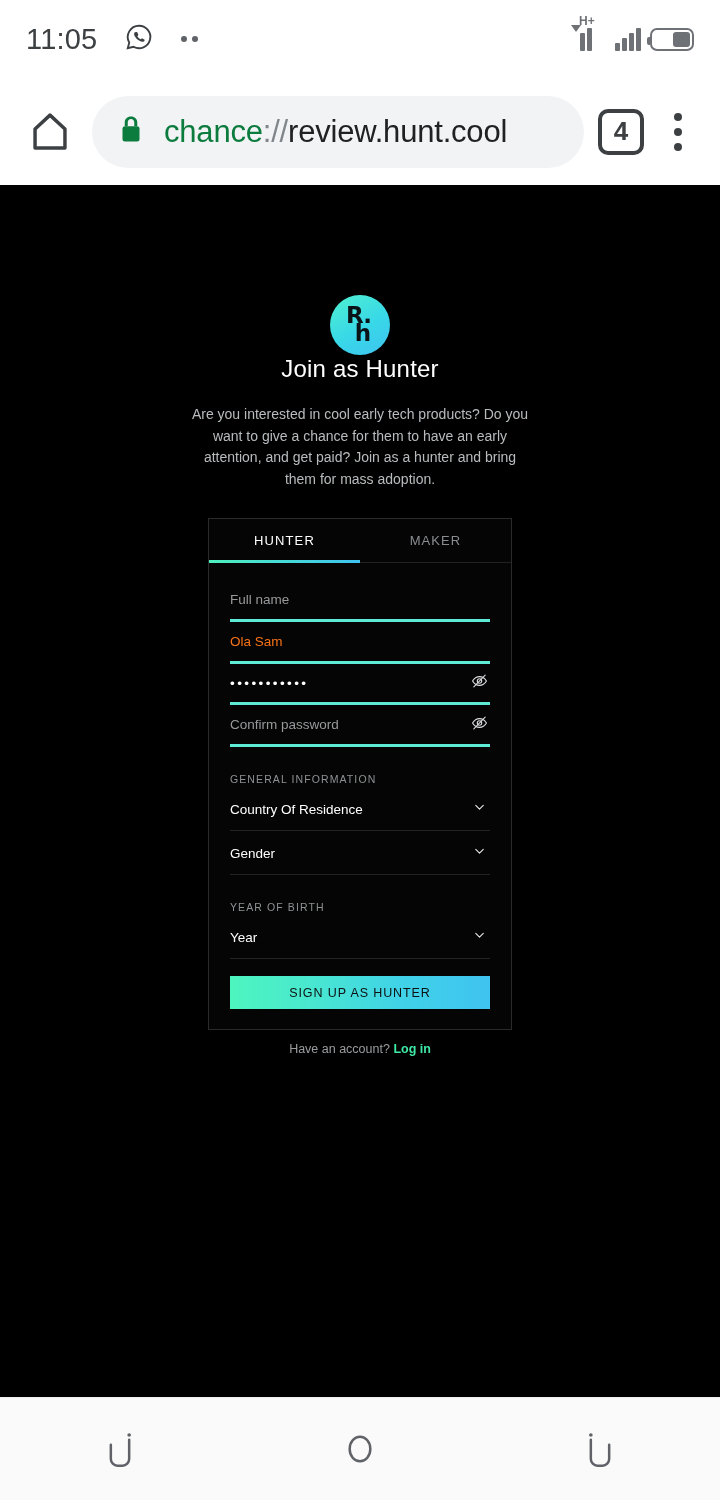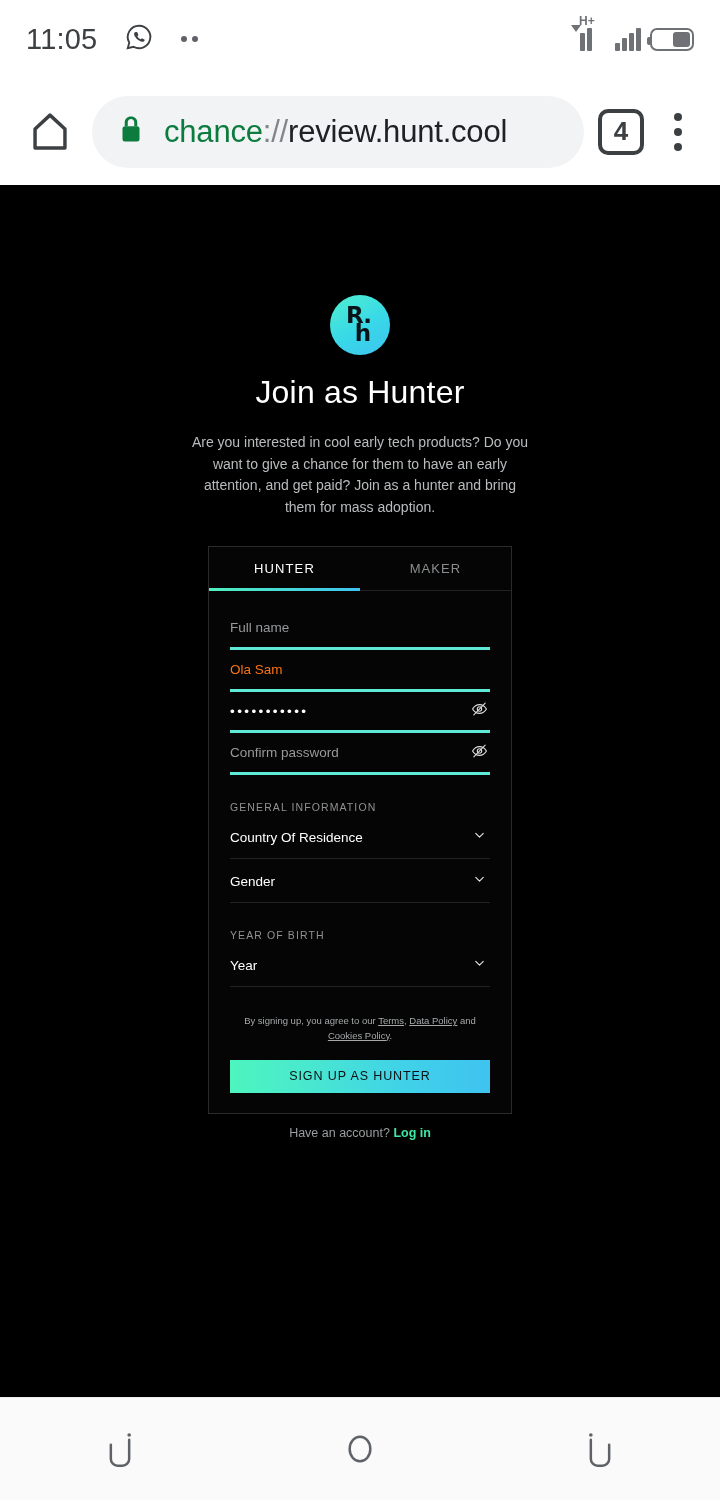--- a/index.html
+++ b/index.html
@@ -73,21 +73,21 @@
     position: relative;
   }
   .logo-mark { font-size: 23px; font-weight: bold; color: #0a1418; line-height: .78;
                letter-spacing: -1px; text-align: center; font-family: "DejaVu Sans", sans-serif; }
   .logo-mark span { display: block; }
   .logo-mark .r { margin-left: -3px; }
   .logo-mark .h { margin-left: 5px; }
 
   h1.title {
     text-align: center; color: #fff; font-weight: 400;
-    font-size: 32px; margin-top: 19px; letter-spacing: .2px;
+    font-size: 24px; letter-spacing: .2px;
   }
   .subtitle {
     color: #b9bcbe; font-size: 14px; line-height: 1.55; text-align: center;
     max-width: 360px; margin: 21px auto 0; padding: 0 10px;
   }
 
   
   .card {
     width: 304px; margin: 27px auto 0;
     border: 1px solid #2a2a2a; background: #050505;
@@ -288,21 +288,20 @@
 
         <div class="select">
           <span class="sel-text">Year</span>
           <span class="chev">
             <svg width="15" height="15" viewBox="0 0 24 24" fill="none" stroke="#e6e8ea" stroke-width="1.8" stroke-linecap="round" stroke-linejoin="round">
                 <polyline points="6 9.5 12 15.5 18 9.5"></polyline>
               </svg>
           </span>
         </div>
 
-        <div class="legal"><span>By signing up, you agree to our </span><a href="#">Terms</a><span>, </span><a href="#">Data Policy</a><span> and </span><a href="#">Cookies Policy</a><span>.</span></div>
 
         <button class="cta">SIGN UP AS HUNTER</button>
       </div>
     </div>
 
     <div class="footer"><span>Have an account?</span> <a href="#">Log in</a></div>
   </div>
 
   <div class="navbar">
     <div class="nav-btn">

